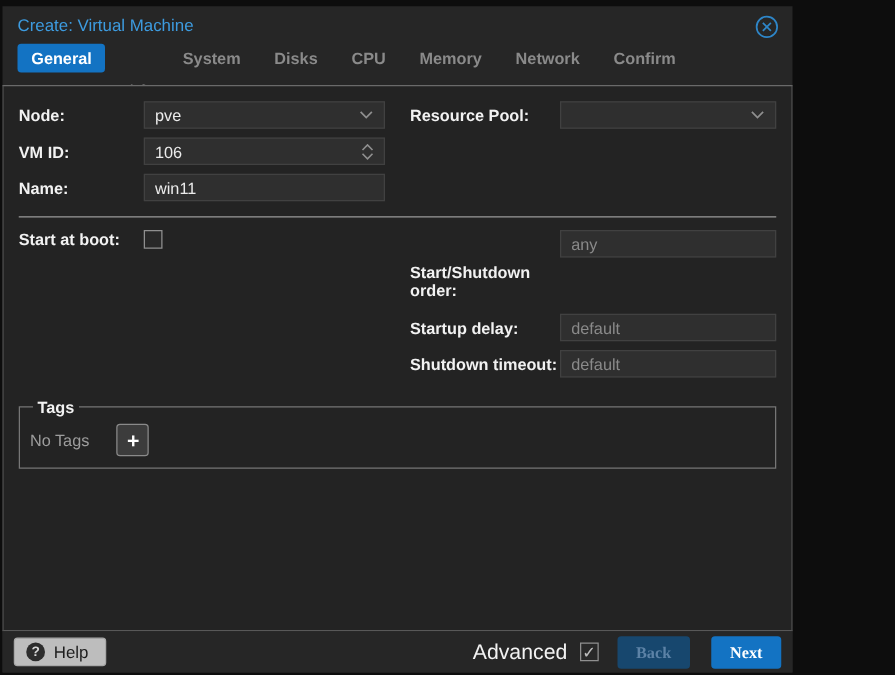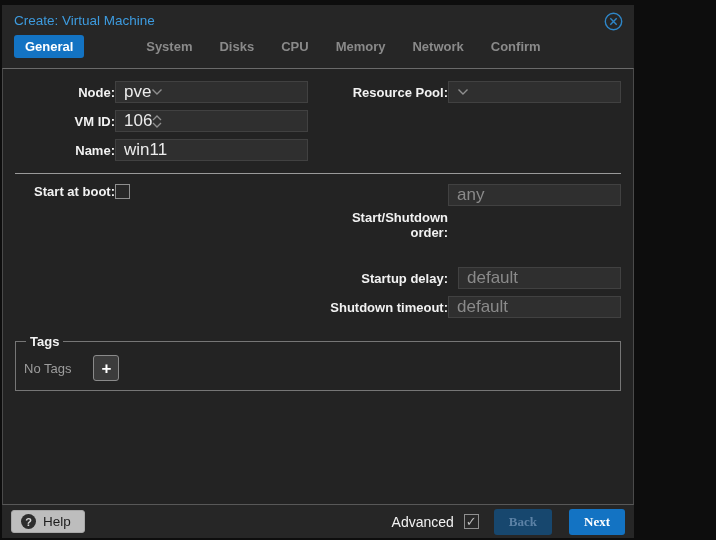--- a/index.html
+++ b/index.html
@@ -60,29 +60,29 @@
     border-bottom-color:#585858;
     padding:12px;
     overflow:hidden;
   }
   .columns{display:flex;gap:20px;}
   .col{flex:1 1 0;display:flex;flex-direction:column;gap:7px;}
   .frow{display:flex;align-items:center;}
   .frow.top{align-items:flex-start;}
   .flabel{
     width:100px;flex:0 0 100px;
-    color:var(--label-color);font-weight:700;line-height:15px;text-align:right;
+    color:var(--label-color);font-weight:700;line-height:15px;
   }
   .col.rightcol .flabel{width:120px;flex:0 0 120px;}
   .field,.tinput{
     flex:1 1 auto;height:22px;
     background:var(--field-bg);
     border:1px solid var(--field-border);
-    color:#ececec;font-size:17px;font-family:"Liberation Sans",sans-serif;
-    padding:0 8px;display:flex;align-items:center;
+    color:#ececec;font-size:13px;font-family:"Liberation Sans",sans-serif;
+    padding:0 8px;display:flex;align-items:center;justify-content:space-between;
   }
   .tinput{display:block;width:100%;padding:0 8px;outline:none;}
   .tinput::placeholder{color:var(--muted);opacity:1;}
   .chev svg,.spin svg{display:block;}
   .spin{display:flex;flex-direction:column;gap:1px;align-items:center;}
   .separator{border-top:1px solid #9a9a9a;margin:12px 0 10px 0;}
   .checkbox{
     width:15px;height:15px;display:inline-block;
     border:1px solid #8f8f8f;background:#282828;
     position:relative;cursor:pointer;
@@ -122,21 +122,21 @@
     color:#1d1d1d;font-size:13.5px;font-weight:400;
     font-family:"Liberation Sans",sans-serif;
   }
   .help-icon{
     width:15px;height:15px;border-radius:50%;
     background:#2d2d2d;color:#d8d8d8;
     display:flex;align-items:center;justify-content:center;
     font-size:11px;font-weight:700;
   }
   .footer-right{margin-left:auto;display:flex;align-items:center;gap:10px;}
-  .advanced-label{color:#f2f2f2;font-weight:400;font-size:14px;}
+  .advanced-label{color:#f2f2f2;font-weight:400;font-size:17px;}
   .btn{
     border:none;border-radius:3px;padding:5px 15px;
     font-size:13px;font-weight:700;cursor:pointer;
     font-family:Liberation Serif, serif;
   }
   .btn.back{background:var(--disabled-btn-bg);color:var(--disabled-btn-text);margin-left:5px;}
   .btn.next{background:var(--accent-blue);color:#ffffff;margin-left:7px;}
 </style>
 </head>
 <body>
@@ -220,21 +220,21 @@
         <div class="frow top">
           <span class="flabel">Start at boot:</span>
           <span class="checkbox" data-checked="false"></span>
         </div>
       </div>
       <div class="col rightcol">
         <div class="frow top">
           <span class="flabel" style="padding-top:3px;margin-top:23px;">Start/Shutdown order:</span>
           <input class="tinput" type="text" placeholder="any" style="">
         </div>
-        <div class="frow" style="margin-top:20px;gap:10px;">
+        <div class="frow" style="margin-top:4px;">
           <span class="flabel">Startup delay:</span>
           <input class="tinput" type="text" placeholder="default" style="">
         </div>
         <div class="frow">
           <span class="flabel">Shutdown timeout:</span>
           <input class="tinput" type="text" placeholder="default" style="">
         </div>
       </div>
     </div>
 

